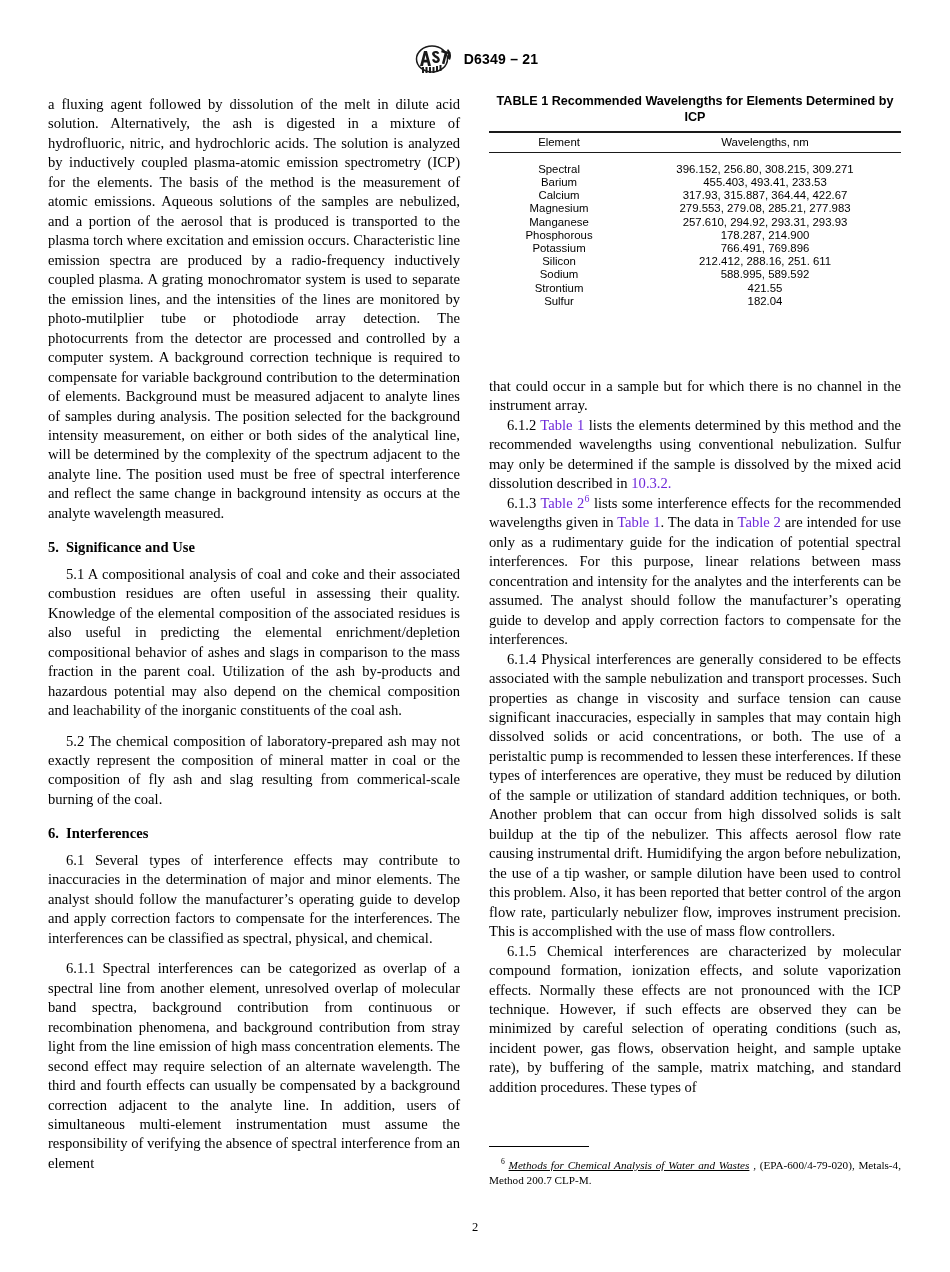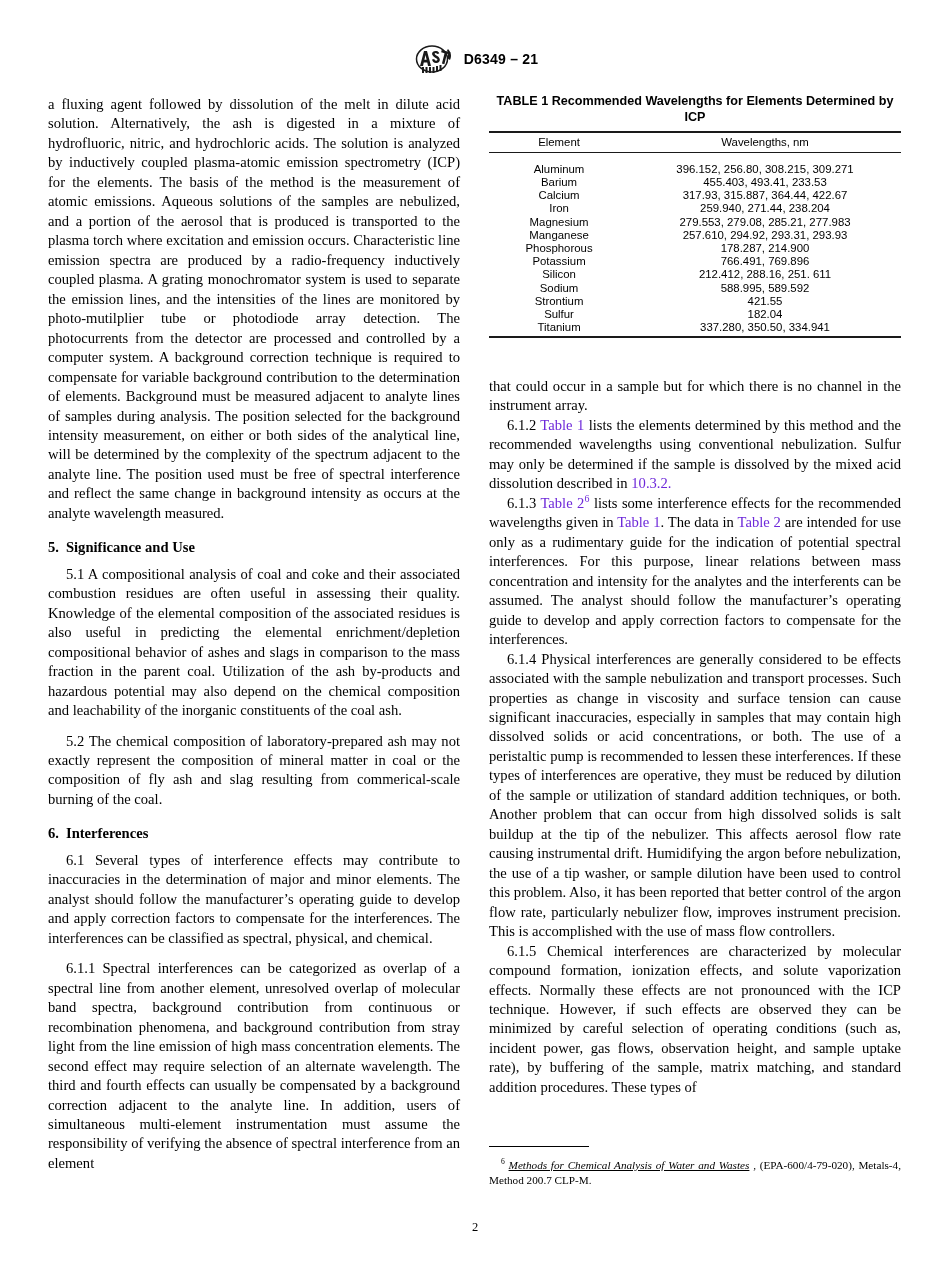--- a/index.html
+++ b/index.html
@@ -191,36 +191,32 @@
         <th class="col-element">Element</th>
         <th class="col-wave">Wavelengths, nm</th>
       </tr>
     </thead>
     <tbody id="table-body">
       <tr class="spacer-row">
           <td></td>
           <td></td>
         </tr>
     <tr>
-          <td>Aluminum</td>
+          <td>Spectral</td>
           <td>396.152, 256.80, 308.215, 309.271</td>
         </tr>
         <tr>
           <td>Barium</td>
           <td>455.403, 493.41, 233.53</td>
         </tr>
         <tr>
           <td>Calcium</td>
           <td>317.93, 315.887, 364.44, 422.67</td>
         </tr>
         <tr>
-          <td>Iron</td>
-          <td>259.940, 271.44, 238.204</td>
-        </tr>
-        <tr>
           <td>Magnesium</td>
           <td>279.553, 279.08, 285.21, 277.983</td>
         </tr>
         <tr>
           <td>Manganese</td>
           <td>257.610, 294.92, 293.31, 293.93</td>
         </tr>
         <tr>
           <td>Phosphorous</td>
           <td>178.287, 214.900</td>
@@ -237,24 +233,20 @@
           <td>Sodium</td>
           <td>588.995, 589.592</td>
         </tr>
         <tr>
           <td>Strontium</td>
           <td>421.55</td>
         </tr>
         <tr>
           <td>Sulfur</td>
           <td>182.04</td>
-        </tr>
-        <tr class="last-row">
-          <td>Titanium</td>
-          <td>337.280, 350.50, 334.941</td>
         </tr>
       </tbody>
   </table>
 </div>
 
 <div class="col col-left">
 
   <p>a fluxing agent followed by dissolution of the melt in dilute acid solution. Alternatively, the ash is digested in a mixture of hydrofluoric, nitric, and hydrochloric acids. The solution is analyzed by inductively coupled plasma-atomic emission spectrometry (ICP) for the elements. The basis of the method is the measurement of atomic emissions. Aqueous solutions of the samples are nebulized, and a portion of the aerosol that is produced is transported to the plasma torch where excitation and emission occurs. Characteristic line emission spectra are produced by a radio-frequency inductively coupled plasma. A grating monochromator system is used to separate the emission lines, and the intensities of the lines are monitored by photo-mutilplier tube or photodiode array detection. The photocurrents from the detector are processed and controlled by a computer system. A background correction technique is required to compensate for variable background contribution to the determination of elements. Background must be measured adjacent to analyte lines of samples during analysis. The position selected for the background intensity measurement, on either or both sides of the analytical line, will be determined by the complexity of the spectrum adjacent to the analyte line. The position used must be free of spectral interference and reflect the same change in background intensity as occurs at the analyte wavelength measured.</p>
 
   <p class="sec-head">

